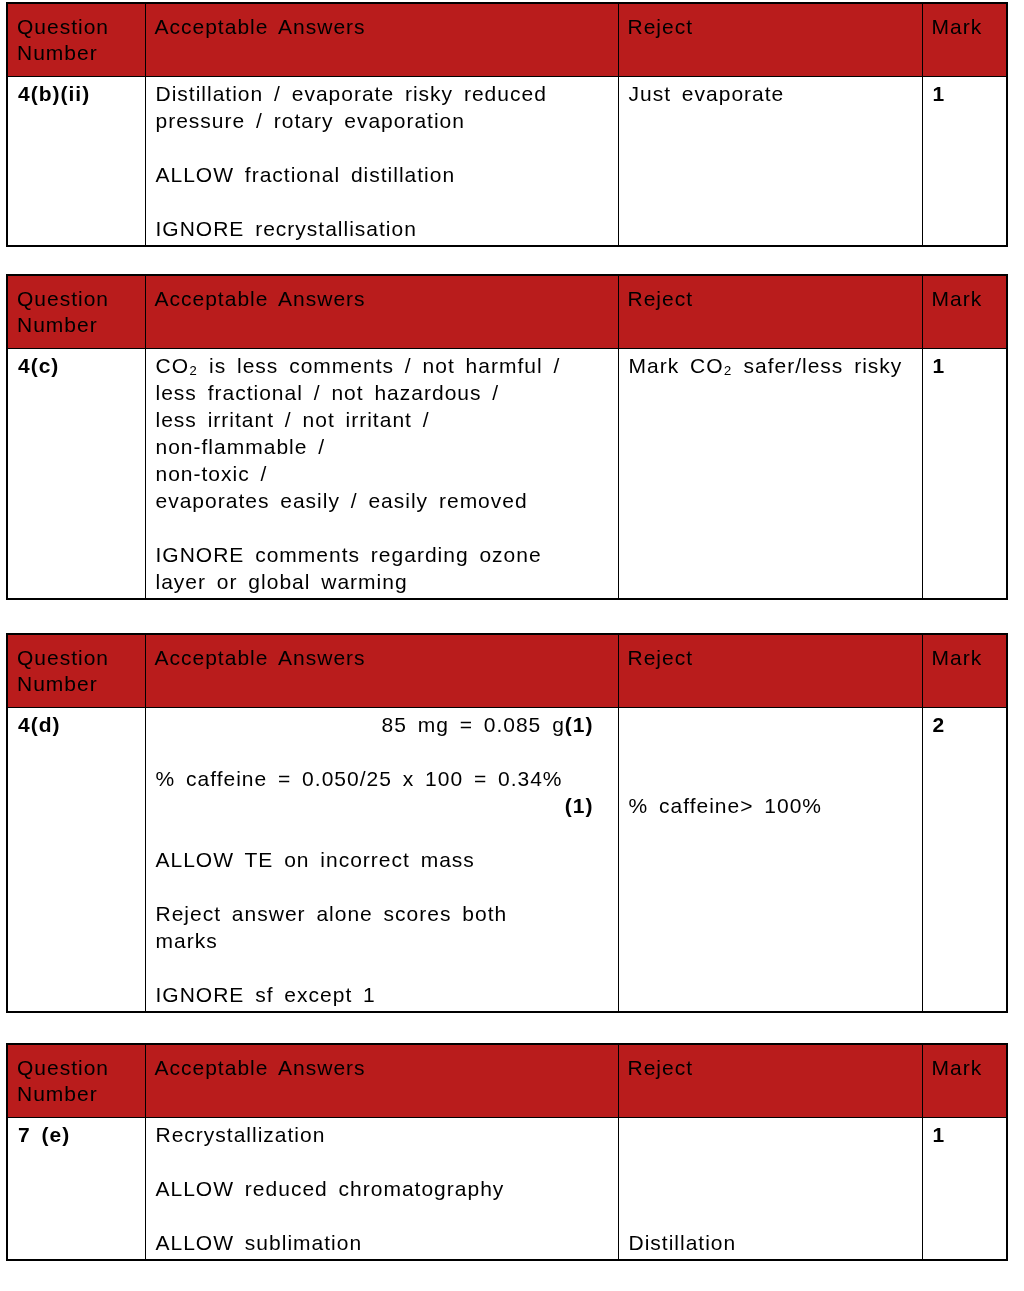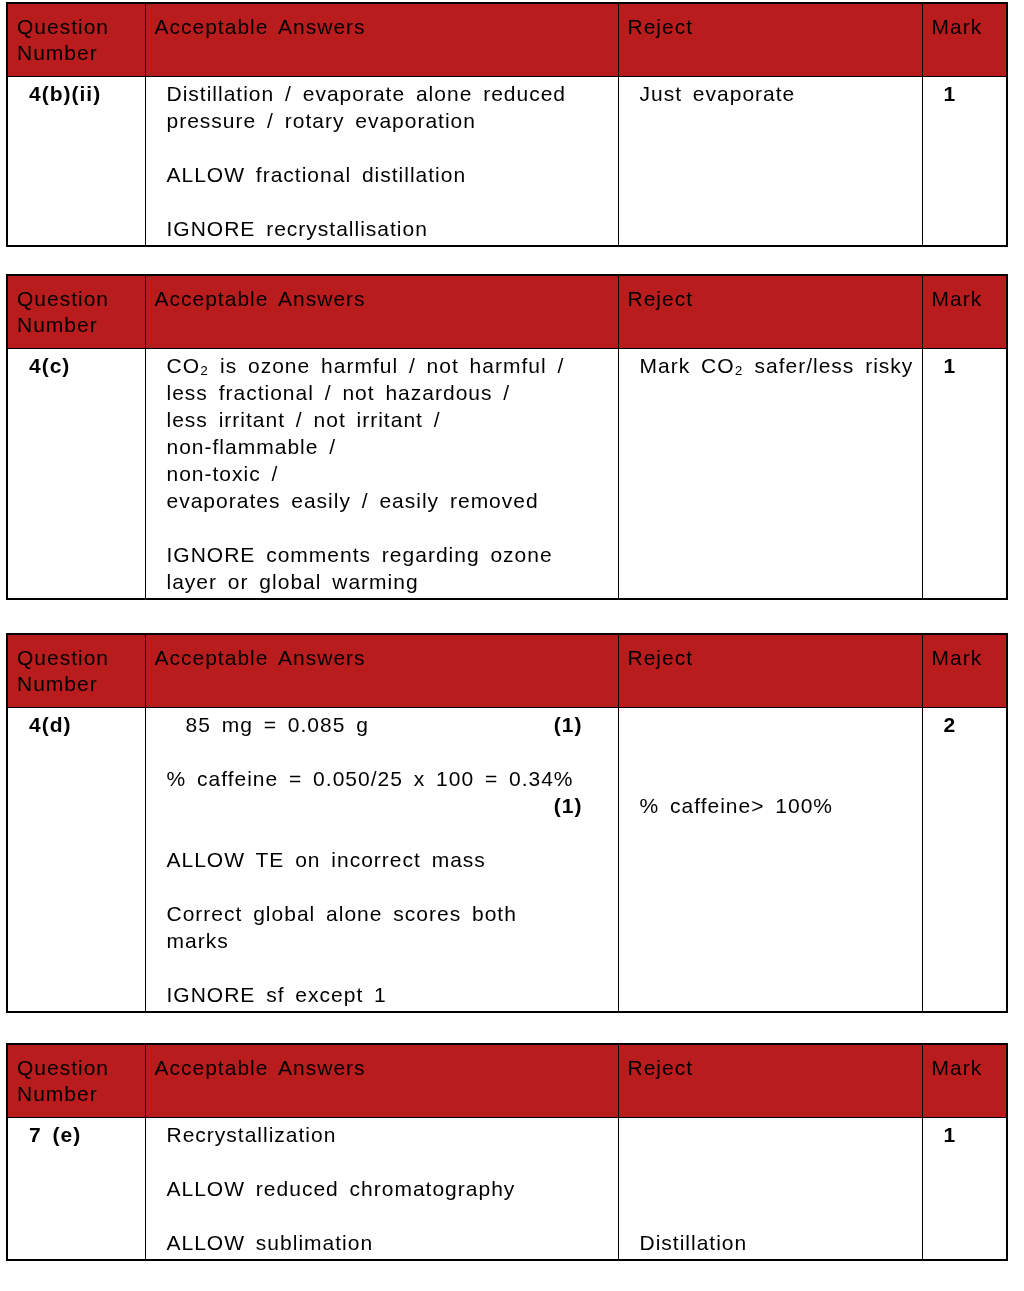--- a/index.html
+++ b/index.html
@@ -26,31 +26,31 @@
   table.ms-table:nth-of-type(3) { margin-bottom: 30px; }
 
   th, td { border: 1.5px solid #000; vertical-align: top; text-align: left; }
   th {
     background: #b91c1c;
     font-weight: 400;
     height: 55px;
     padding: 10px 9px;
     line-height: 26px;
   }
-  td { padding: 3px 21px; background: #ffffff; }
+  td { padding: 3px 10px; background: #ffffff; }
 
   td.qnum-cell, td.mark-cell { font-weight: 700; }
 
   .line {
     height: 27px;
     line-height: 27px;
     white-space: nowrap;
     overflow: visible;
   }
-  .line.has-right { display: flex; justify-content: space-between; margin-left: 19px; }
+  .line.has-right { display: flex; justify-content: flex-end; }
   .marker { font-weight: 700; padding-right: 14px; }
 
   .totals { margin-top: 28px; padding-left: 528px; }
   .total-line {
     font-weight: 700;
     font-size: 22px;
     height: 27px;
     line-height: 27px;
     margin-bottom: 25px;
     white-space: nowrap;
@@ -75,21 +75,21 @@
             <th>Reject</th>
             <th>Mark</th>
           </tr>
         </thead>
         <tbody>
           <tr>
             <td class="qnum-cell">
               <div class="line">4(b)(ii)</div>
             </td>
             <td>
-              <div class="line">Distillation / evaporate alone reduced</div>
+              <div class="line">Distillation / evaporate risky reduced</div>
               <div class="line">pressure / rotary evaporation</div>
               <div class="line">&nbsp;</div>
               <div class="line">ALLOW fractional distillation</div>
               <div class="line">&nbsp;</div>
               <div class="line">IGNORE recrystallisation</div>
             </td>
             <td>
               <div class="line">Just evaporate</div>
             </td>
             <td class="mark-cell">
@@ -112,21 +112,21 @@
             <th>Reject</th>
             <th>Mark</th>
           </tr>
         </thead>
         <tbody>
           <tr>
             <td class="qnum-cell">
               <div class="line">4(c)</div>
             </td>
             <td>
-              <div class="line">CO₂ is ozone harmful / not harmful /</div>
+              <div class="line">CO₂ is less comments / not harmful /</div>
               <div class="line">less fractional / not hazardous /</div>
               <div class="line">less irritant / not irritant /</div>
               <div class="line">non-flammable /</div>
               <div class="line">non-toxic /</div>
               <div class="line">evaporates easily / easily removed</div>
               <div class="line">&nbsp;</div>
               <div class="line">IGNORE comments regarding ozone</div>
               <div class="line">layer or global warming</div>
             </td>
             <td>
@@ -165,21 +165,21 @@
               </div>
               <div class="line">&nbsp;</div>
               <div class="line">% caffeine = 0.050/25 x 100 = 0.34%</div>
               <div class="line has-right">
                 <span>&nbsp;</span>
                 <span class="marker">(1)</span>
               </div>
               <div class="line">&nbsp;</div>
               <div class="line">ALLOW TE on incorrect mass</div>
               <div class="line">&nbsp;</div>
-              <div class="line">Correct global alone scores both</div>
+              <div class="line">Reject answer alone scores both</div>
               <div class="line">marks</div>
               <div class="line">&nbsp;</div>
               <div class="line">IGNORE sf except 1</div>
             </td>
             <td>
               <div class="line">&nbsp;</div>
               <div class="line">&nbsp;</div>
               <div class="line">&nbsp;</div>
               <div class="line">% caffeine&gt; 100%</div>
             </td>

